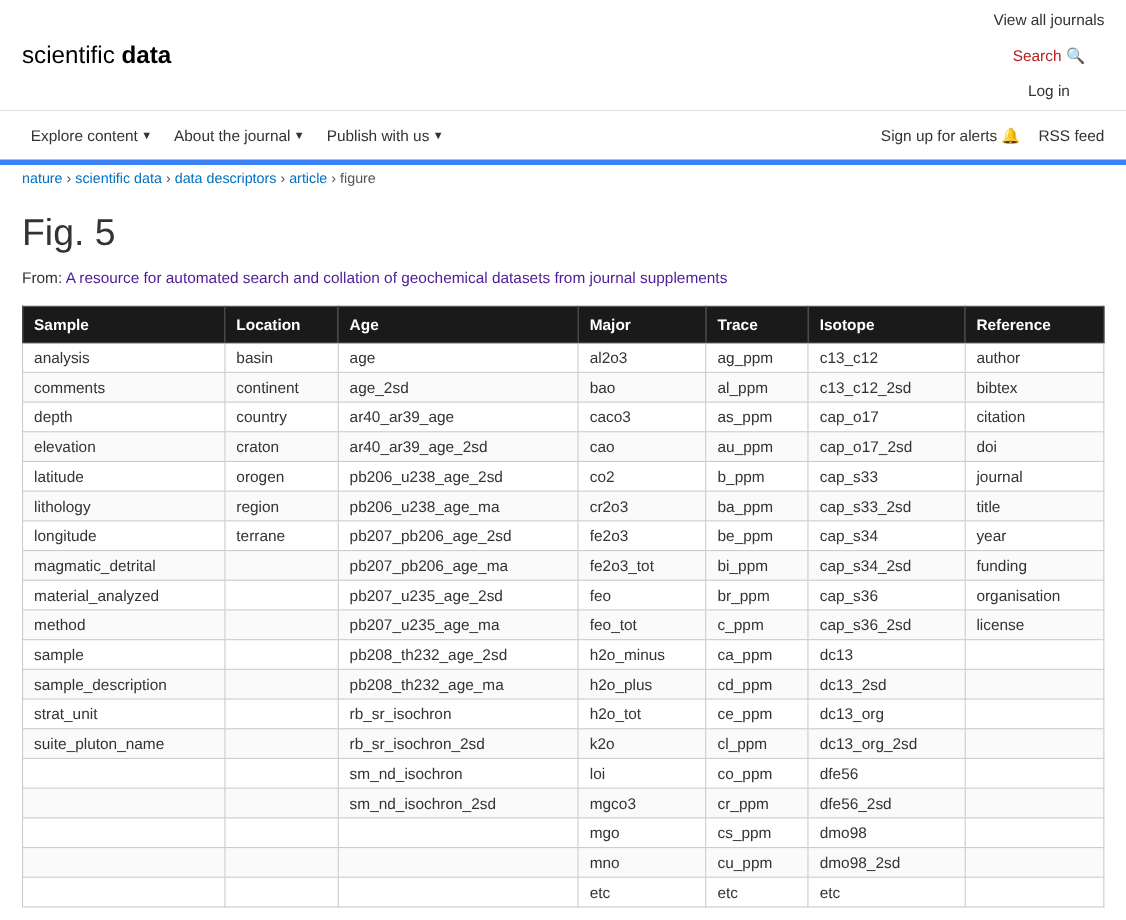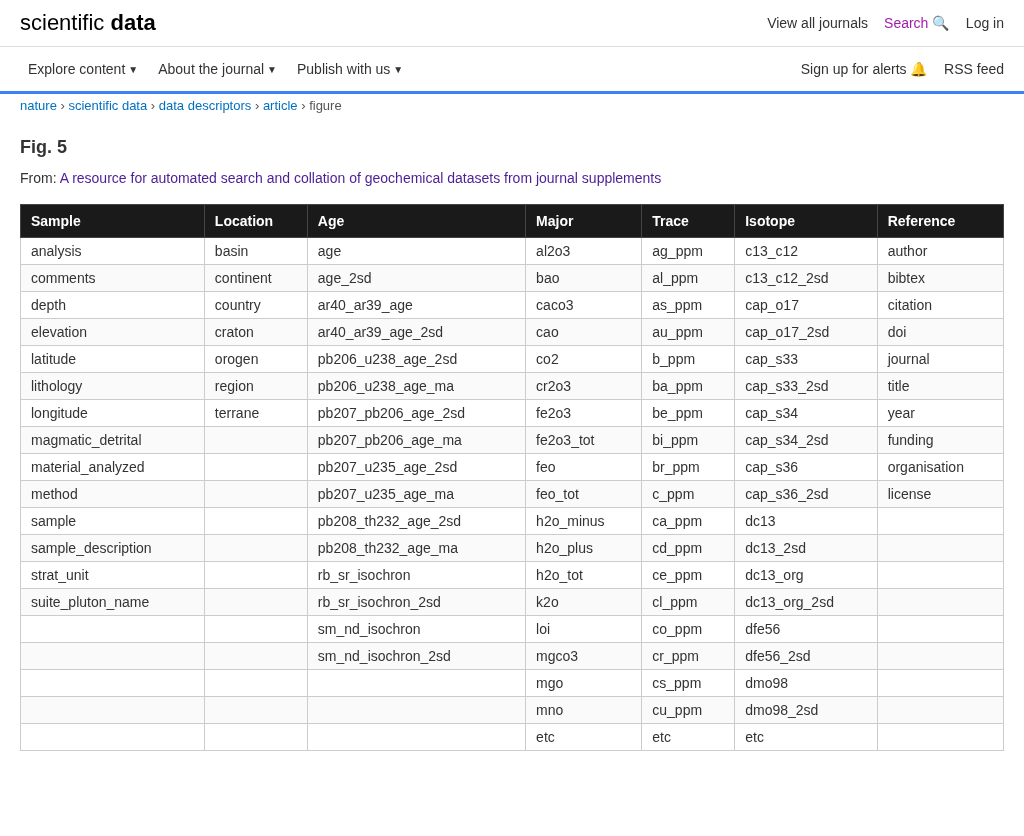--- a/index.html
+++ b/index.html
@@ -16,48 +16,49 @@
     .logo {
       font-size: 22px;
       color: #000;
       font-weight: normal;
     }
     .logo strong { font-weight: bold; margin-top: 44px; }
     .top-bar-right {
       display: flex;
       align-items: center;
       gap: 16px;
+      flex-direction: column;
     }
     .top-bar-right a {
       text-decoration: none;
       color: #333;
       font-size: 14px;
     }
     .search-btn {
       display: flex;
       align-items: center;
       gap: 4px;
       cursor: pointer;
       font-size: 14px;
-      color: #a21caf;
+      color: #b91c1c;
     }
     .login-btn {
       font-size: 14px;
       color: #333;
       cursor: pointer;
       text-decoration: none;
     }
 
     
     .nav-bar {
       display: flex;
       justify-content: space-between;
       align-items: center;
       padding: 8px 20px;
-      border-bottom: 3px solid #3b82f6;
+      border-bottom: 5px solid #3b82f6;
       background: #fff;
     }
     .nav-left {
       display: flex;
       align-items: center;
       gap: 4px;
     }
     .nav-item {
       display: flex;
       align-items: center;
@@ -102,22 +103,22 @@
       color: #0070c0;
       text-decoration: none;
     }
     .breadcrumb span { color: #555; }
 
     
     .main-content {
       padding: 10px 20px 30px 20px;
     }
     .figure-title {
-      font-size: 18px;
-      font-weight: bold;
+      font-size: 34px;
+      font-weight: normal;
       margin-bottom: 12px;
       margin-top: 10px;
     }
     .figure-from {
       font-size: 14px;
       margin-bottom: 18px;
     }
     .figure-from a {
       color: #4c1d95;
       text-decoration: none;

